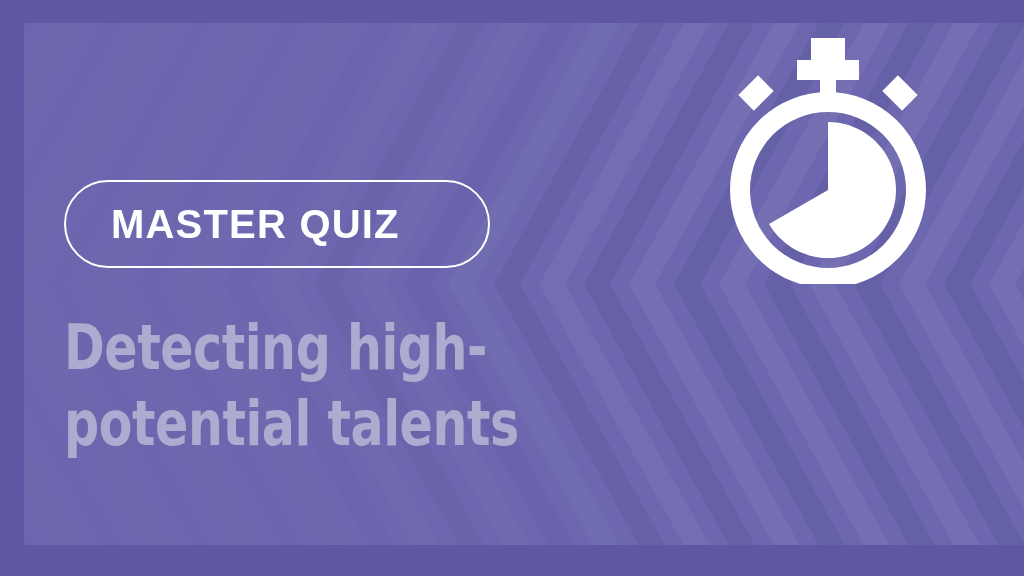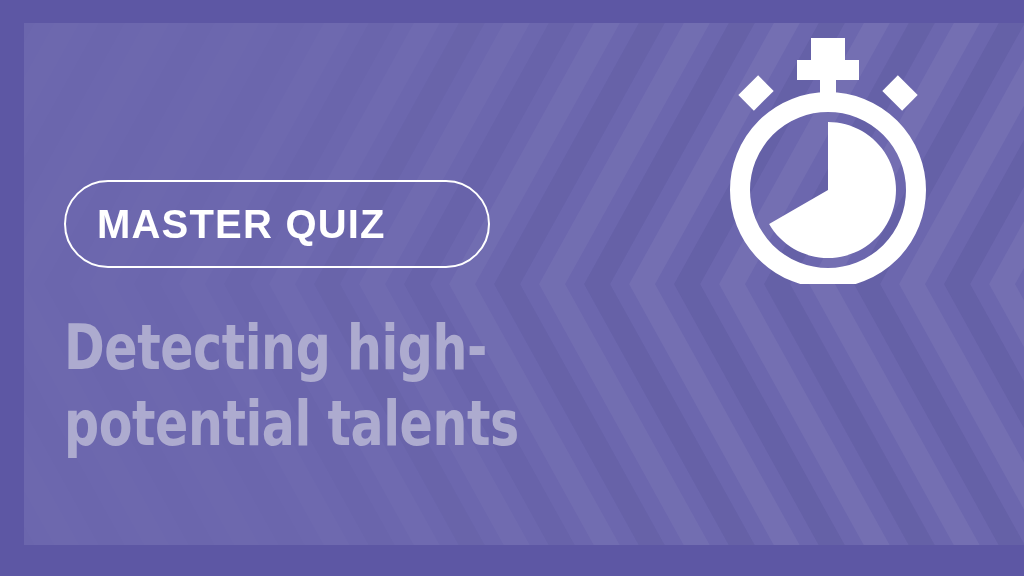--- a/index.html
+++ b/index.html
@@ -104,21 +104,21 @@
     border-radius: 44px;
     box-sizing: border-box;
     display: flex;
     align-items: center;
   }
   .badge-label {
     color: #ffffff;
     font-size: 40px;
     font-weight: bold;
     letter-spacing: 1.2px;
-    padding-left: 31px;
+    padding-left: 45px;
     white-space: nowrap;
     line-height: 1;
   }
 
   
   .headline {
     position: absolute;
     left: 64px;
     top: 310px;
     width: 680px;

